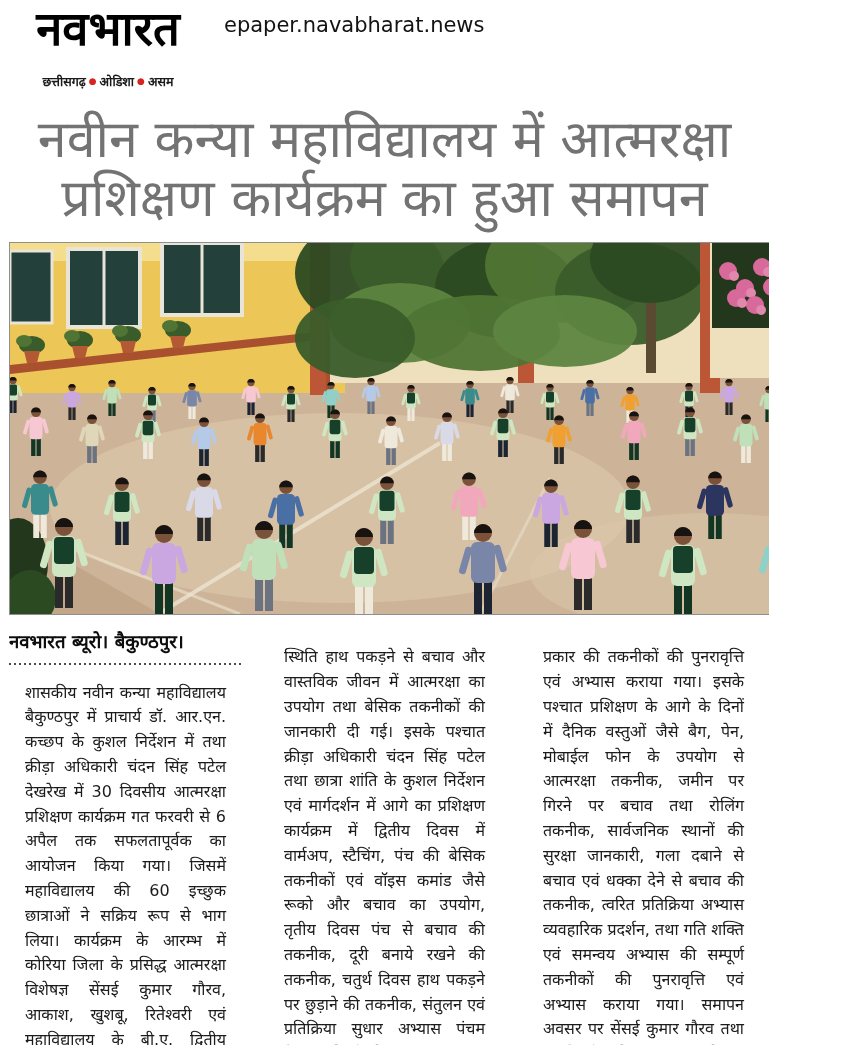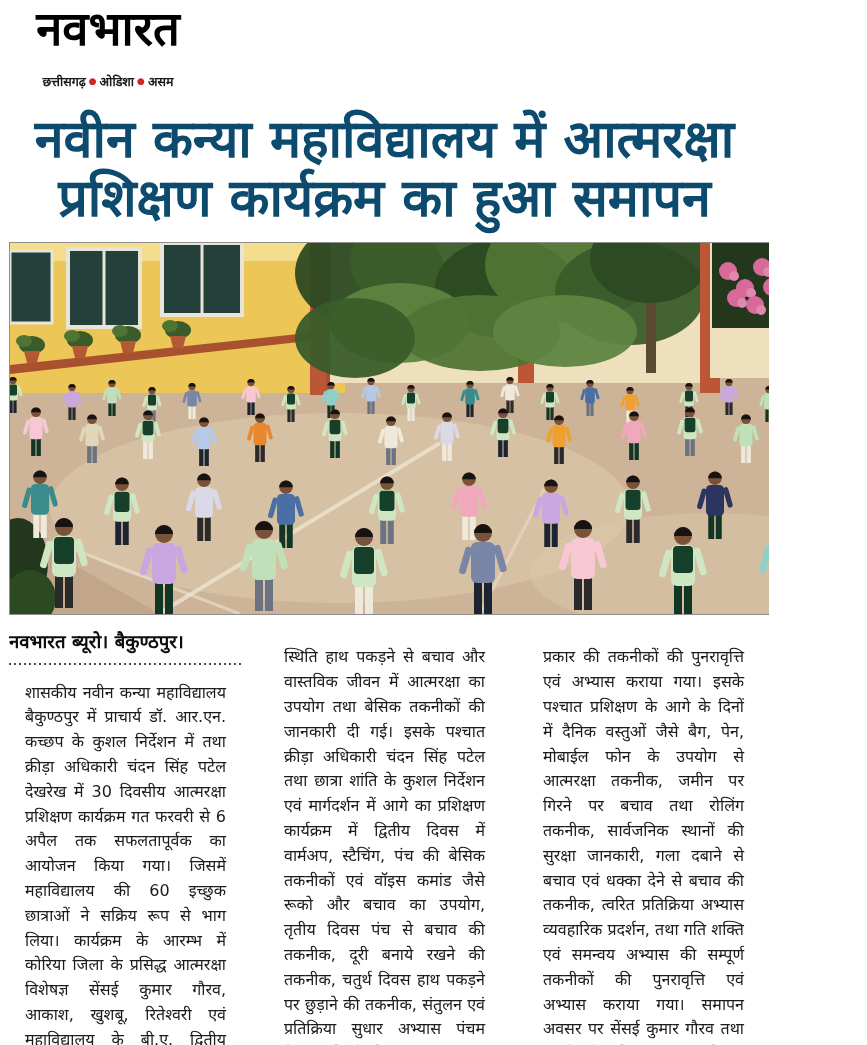--- a/index.html
+++ b/index.html
@@ -27,21 +27,21 @@
     white-space:nowrap;
   }
   .logo-tagline .dot{font-size:9px;vertical-align:2px;padding:0 3px;}
   .edition-block{
     padding-top:7px;font-size:21px;line-height:1.24;color:#131313;
   }
   
   .headline{
     margin:20px 6px 0;
     text-align:center;
-    font-size:52px;line-height:1.13;font-weight:bold;color:#0c4a6e;
+    font-size:52px;line-height:1.13;font-weight:normal;color:#737373;
   }
   .headline span{display:block;}
   
   .photo-frame{
     margin:15px 9px 0;
     width:849px;height:373px;
     box-sizing:border-box;
     border:1px solid #8f8f8f;
     background:#cdb499;
     overflow:hidden;
@@ -75,20 +75,21 @@
 <div class="page">
 
   <header class="masthead">
     <div class="logo-block">
       <div class="logo-text">नवभारत</div>
       <div class="logo-tagline">
         <span>छत्तीसगढ़</span><span class="dot" style="color: rgb(214, 37, 31);">●</span><span>ओडिशा</span><span class="dot" style="color: rgb(214, 37, 31);">●</span><span>असम</span>
       </div>
     </div>
     <div class="edition-block">
+      <div>epaper.navabharat.news</div>
     </div>
   </header>
 
   <h1 class="headline">
     <span>नवीन कन्या महाविद्यालय में आत्मरक्षा</span>
     <span>प्रशिक्षण कार्यक्रम का हुआ समापन</span>
   </h1>
 
   <figure class="photo-frame" style="margin-block:15px 0;margin-inline:9px;">
     <div id="photo-canvas">

